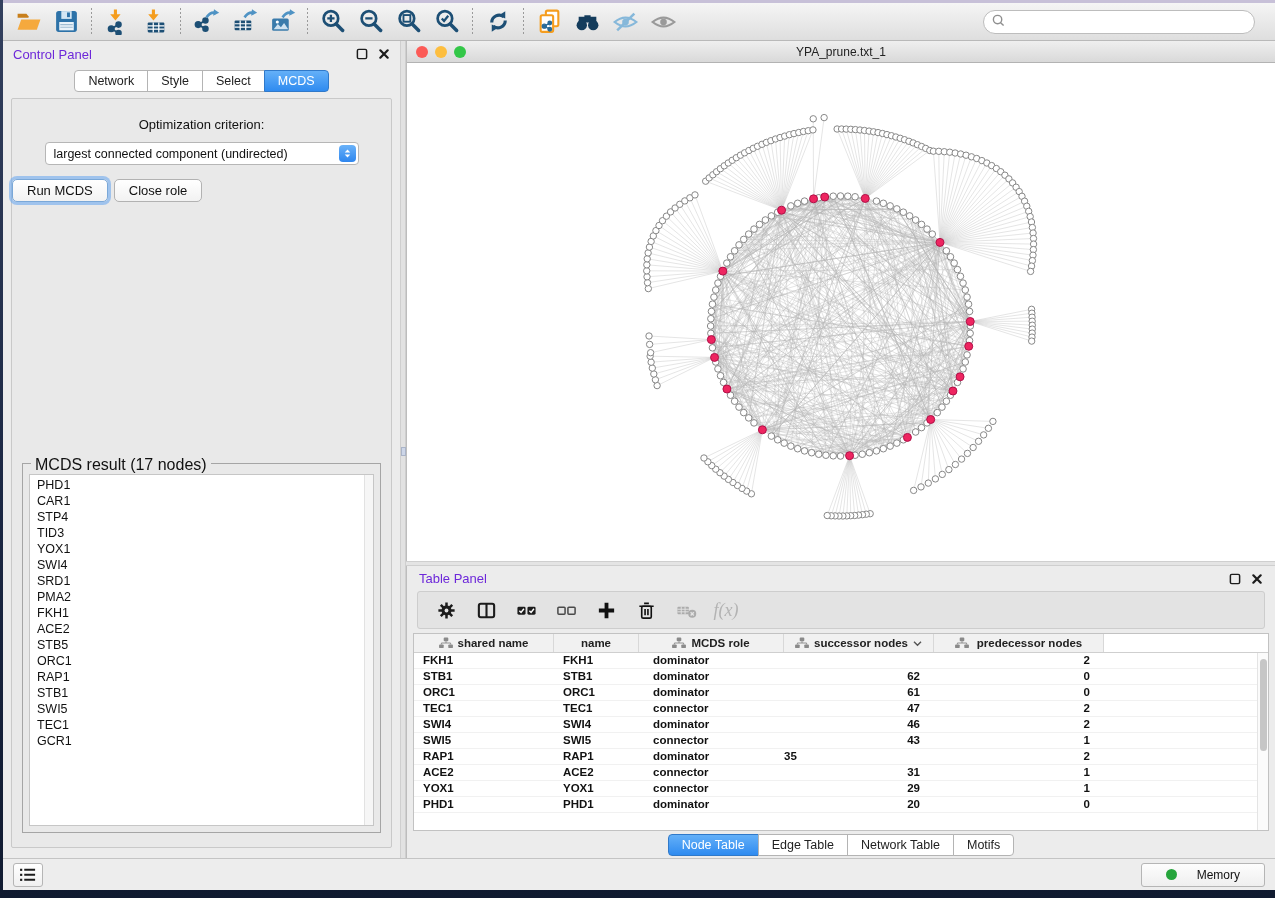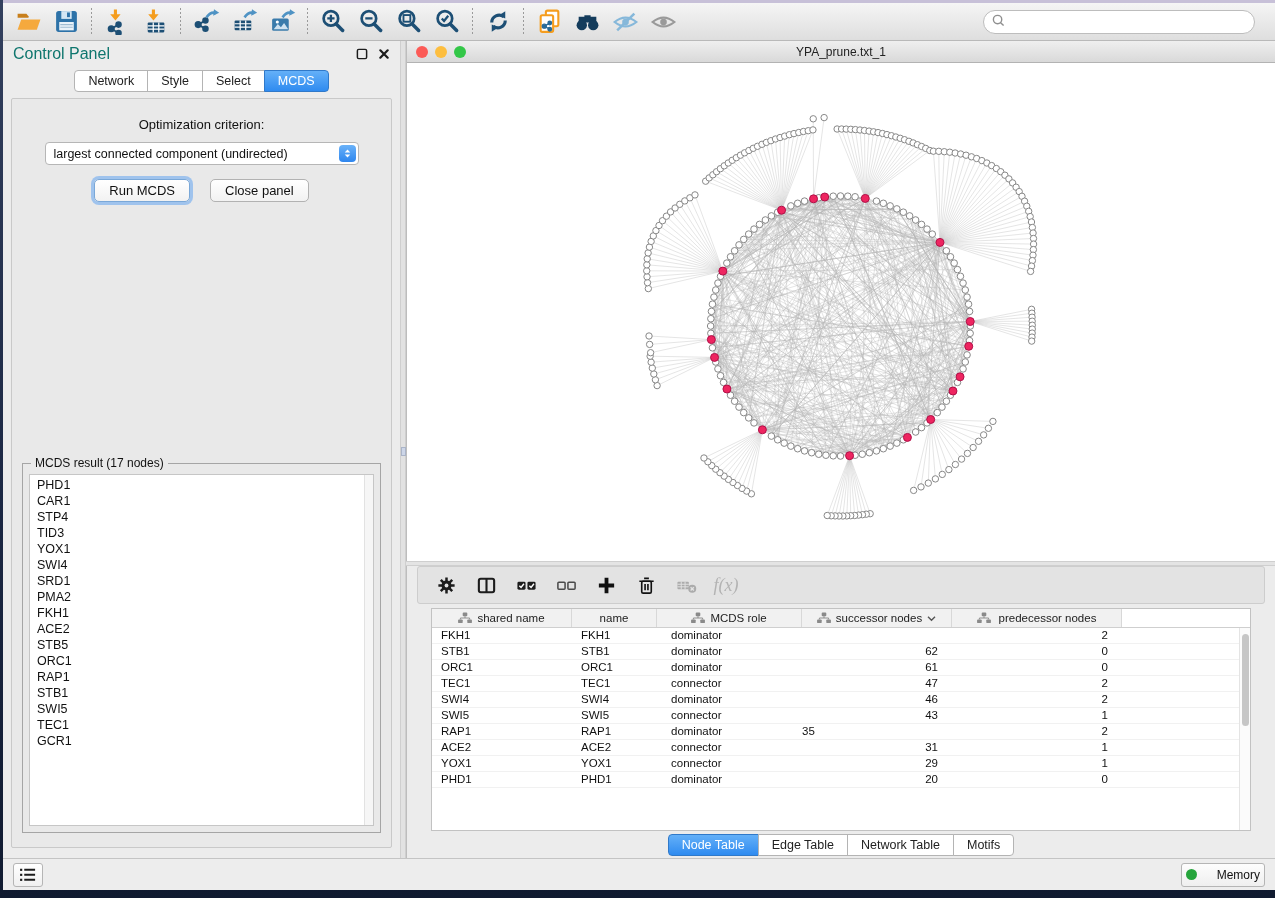--- a/index.html
+++ b/index.html
@@ -29,48 +29,48 @@
   #main { flex:1; min-height:0; display:flex; }
   #control-panel { width:397px; background:#ececec; display:flex; flex-direction:column; }
   #v-splitter { width:6px; background:#e2e2e2; border-left:1px solid #cfcfcf;
     border-right:1px solid #cfcfcf; position:relative; }
   #v-splitter .grab { position:absolute; top:406px; left:0; width:5px; height:9px;
     background:#cdd6e8; border:1px solid #aab4c8; }
   #right-stack { flex:1; display:flex; flex-direction:column; min-width:0; }
 
   
   .cp-header { height:26px; display:flex; align-items:center; padding:0 10px; }
-  .panel-title { font-size:16px; color:#0f766e; }
+  .panel-title { font-size:13px; color:#6d28d9; }
   .panel-btns { margin-left:auto; display:flex; gap:9px; align-items:center; }
   .panel-btns .pbtn { width:13px; height:13px; display:flex; align-items:center;
     justify-content:center; cursor:pointer; background:none; border:none; padding:0; }
   .cp-tabs { display:flex; justify-content:center; margin:3px 0 2px; }
   .seg { font-size:12.5px; padding:3px 13px; background:#fff; border:1px solid #b4b4b4;
     margin-left:-1px; color:#222; cursor:pointer; }
   .seg:first-child { border-radius:4px 0 0 4px; margin-left:0; }
   .seg:last-child { border-radius:0 4px 4px 0; }
   .seg.selected { background:linear-gradient(180deg,#64b0f8,#2f8bf0); color:#fff;
     border-color:#3079c9; }
   .cp-body { flex:1; margin:4px 8px 10px; background:#e9e9e9; border:1px solid #c9c9c9;
     border-radius:2px; display:flex; flex-direction:column; min-height:0; }
   .opt-label { text-align:center; font-size:13px; color:#111; margin-top:18px; }
   .dropdown { margin:10px auto 0; width:314px; height:23px; background:#fff;
     border:1px solid #b6b6b6; border-radius:4px; display:flex; align-items:center;
     padding-left:8px; font-size:12.5px; color:#111; cursor:pointer; position:relative; }
   .dropdown .stepper { position:absolute; right:2px; top:2px; width:17px; height:17px;
     border-radius:4px; background:linear-gradient(180deg,#6ab2f9,#2e86ee);
     display:flex; align-items:center; justify-content:center; }
-  .btn-row { display:flex; justify-content:center; gap:20px; margin-top:14px; }
+  .btn-row { display:flex; gap:6px; margin-top:14px; }
   .mac-btn { font-size:13px; color:#111; background:linear-gradient(180deg,#ffffff,#f2f2f2);
     border:1px solid #b2b2b2; border-radius:5px; padding:3px 14px; cursor:pointer; }
   .mac-btn.focused { box-shadow:0 0 0 3px rgba(110,170,240,.6); border-color:#7aa8d8; }
   .groupbox { margin:auto 10px 14px; height:370px; border:1px solid #a5a5a5;
     position:relative; padding:10px 6px 6px; }
   .gb-legend { position:absolute; top:-8px; left:8px; background:#e9e9e9; padding:0 4px;
-    font-size:12px; color:#111; }
+    font-size:16px; color:#111; }
   .result-list { width:100%; height:100%; background:#fff; border:1px solid #c6c6c6;
     position:relative; overflow:hidden; padding:2px 0 0 7px; }
   .result-item { font-size:12.5px; line-height:16px; color:#111; }
   .result-scroll { position:absolute; top:0; right:0; bottom:0; width:9px;
     background:#f6f6f6; border-left:1px solid #e2e2e2; }
 
   
   #network-window { height:520px; display:flex; flex-direction:column;
     border-left:1px solid #bdbdbd; }
   .net-titlebar { height:22px; background:linear-gradient(180deg,#efefef,#d9d9d9);
@@ -90,22 +90,22 @@
     border-left:1px solid #bdbdbd; min-height:0; }
   .tp-header { height:25px; display:flex; align-items:center; padding:0 12px; }
   .tp-toolbar { margin:0 10px; height:38px; background:#e3e3e3; border:1px solid #cdcdcd;
     border-radius:3px; display:flex; align-items:center; gap:4px; padding:0 10px; flex:none; }
   .tt-btn { width:36px; height:30px; border:none; background:transparent; display:flex;
     align-items:center; justify-content:center; cursor:pointer; }
   .tt-btn svg { width:21px; height:21px; }
   .tt-btn.disabled { cursor:default; }
   .fx { font-family:"Liberation Serif","DejaVu Serif",serif; font-style:italic;
     font-size:18px; color:#b3b3b3; }
-  .tp-table { margin:4px 24px 0; background:#fff; border:1px solid #c2c2c2; flex:1;
-    position:relative; overflow:hidden; display:flex; flex-direction:column; min-height:0; }
+  .tp-table { margin:4px 6px 0; background:#fff; border:1px solid #c2c2c2; flex:1;
+    position:relative; overflow:hidden; display:flex; flex-direction:column; min-height:0;font-weight:bold; }
   .tp-thead { height:19px; background:#f1f1f1; border-bottom:1px solid #cfcfcf;
     display:flex; flex:none; }
   .th { display:flex; align-items:center; justify-content:center; gap:5px;
     font-size:11.5px; color:#222; border-right:1px solid #d8d8d8; cursor:pointer; }
   .th .tree-ic { display:flex; }
   .tp-tbody { flex:1; overflow:hidden; }
   .tr { height:16px; display:flex; border-bottom:1px solid #f1f1f1; }
   .td { font-size:11.5px; color:#111; line-height:15px; white-space:nowrap;
     overflow:hidden; }
   .t-scroll { position:absolute; top:19px; right:0; bottom:0; width:11px; background:#fbfbfb;
@@ -115,21 +115,21 @@
   .tp-tabs { height:27px; display:flex; justify-content:center; align-items:center; flex:none; }
 
   
   #status-bar { height:32px; background:#ededed; border-top:1px solid #c4c4c4;
     display:flex; align-items:center; padding:0 10px; }
   #list-btn { width:30px; height:24px; background:linear-gradient(180deg,#fff,#f0f0f0);
     border:1px solid #b5b5b5; border-radius:3px; display:flex; align-items:center;
     justify-content:center; cursor:pointer; }
   #memory-btn { margin-left:auto; height:24px; background:linear-gradient(180deg,#fdfdfd,#efefef);
     border:1px solid #b5b5b5; border-radius:3px; display:flex; align-items:center; gap:20px;
-    padding:0 4px; font-size:12px; color:#111; cursor:pointer; }
+    padding:0 24px; font-size:12px; color:#111; cursor:pointer; }
   #memory-dot { width:11px; height:11px; border-radius:50%; }
 </style>
 </head>
 <body>
 
 <div id="desktop">
   <div id="app">
     <div id="menubar-edge"></div>
 
     <div id="toolbar">
@@ -314,21 +314,21 @@
             <span>largest connected component (undirected)</span>
             <span class="stepper">
               <svg viewBox="0 0 12 12" width="11" height="11">
                   <path d="M3 5l3-3.4L9 5z" fill="#fff"></path>
                   <path d="M3 7l3 3.4L9 7z" fill="#fff"></path>
                 </svg>
             </span>
           </div>
           <div class="btn-row">
             <button class="mac-btn focused">Run MCDS</button>
-            <button class="mac-btn">Close panel</button>
+            <button class="mac-btn">Close role</button>
           </div>
           <div class="groupbox">
             <span class="gb-legend">MCDS result (17 nodes)</span>
             <div class="result-list" id="result-list">
               <div class="result-scroll"></div>
             <div class="result-item">PHD1</div>
                 <div class="result-item">CAR1</div>
                 <div class="result-item">STP4</div>
                 <div class="result-item">TID3</div>
                 <div class="result-item">YOX1</div>
@@ -1371,20 +1371,35 @@
               <circle cx="320.3" cy="326.0" r="4" fill="#ee2560" stroke="#b01048" stroke-width="1"></circle>
               <circle cx="307.9" cy="294.4" r="4" fill="#ee2560" stroke="#b01048" stroke-width="1"></circle>
               <circle cx="304.7" cy="276.6" r="4" fill="#ee2560" stroke="#b01048" stroke-width="1"></circle>
               <circle cx="316.2" cy="208.1" r="4" fill="#ee2560" stroke="#b01048" stroke-width="1"></circle>
             </svg>
         </div>
 
         <div id="h-splitter"></div>
 
         <div id="table-panel">
+          <div class="tp-header">
+            <span class="panel-title">Table Panel</span>
+            <span class="panel-btns">
+              <button class="pbtn">
+                  <svg viewBox="0 0 13 13" width="12" height="12">
+                    <rect x="1.5" y="1.5" width="10" height="10" rx="1.5" fill="none" stroke="#1c1c1c" stroke-width="1.6"></rect>
+                  </svg>
+                </button>
+              <button class="pbtn">
+                  <svg viewBox="0 0 13 13" width="12" height="12">
+                    <path d="M2.5 2.5l8 8M10.5 2.5l-8 8" stroke="#1c1c1c" stroke-width="2.4" stroke-linecap="round"></path>
+                  </svg>
+                </button>
+            </span>
+          </div>
           <div class="tp-toolbar" id="tp-toolbar">
               <button class="tt-btn">
                 <svg viewBox="0 0 22 22">
                   <g stroke="#1c1c1c" stroke-width="2.6">
                     <path d="M11 2.5v5M11 14.5v5M2.5 11h5M14.5 11h5M5 5l3.4 3.4M13.6 13.6L17 17M17 5l-3.4 3.4M8.4 13.6L5 17"></path>
                   </g>
                   <circle cx="11" cy="11" r="5.2" fill="#1c1c1c"></circle>
                   <circle cx="11" cy="11" r="2" fill="#e3e3e3"></circle>
                 </svg>
               </button>

